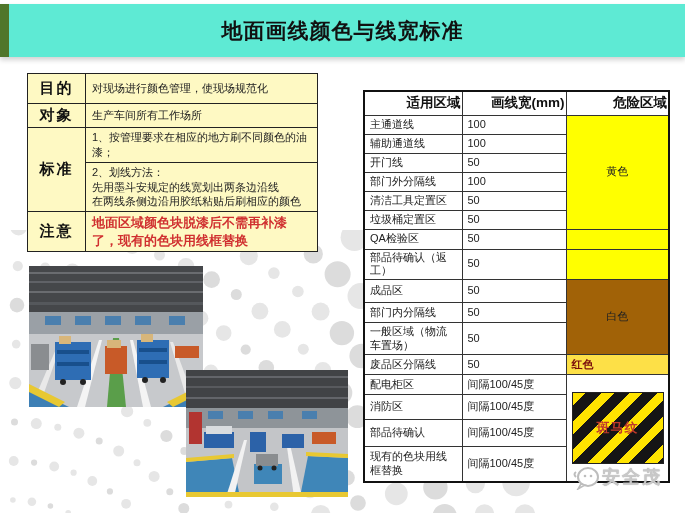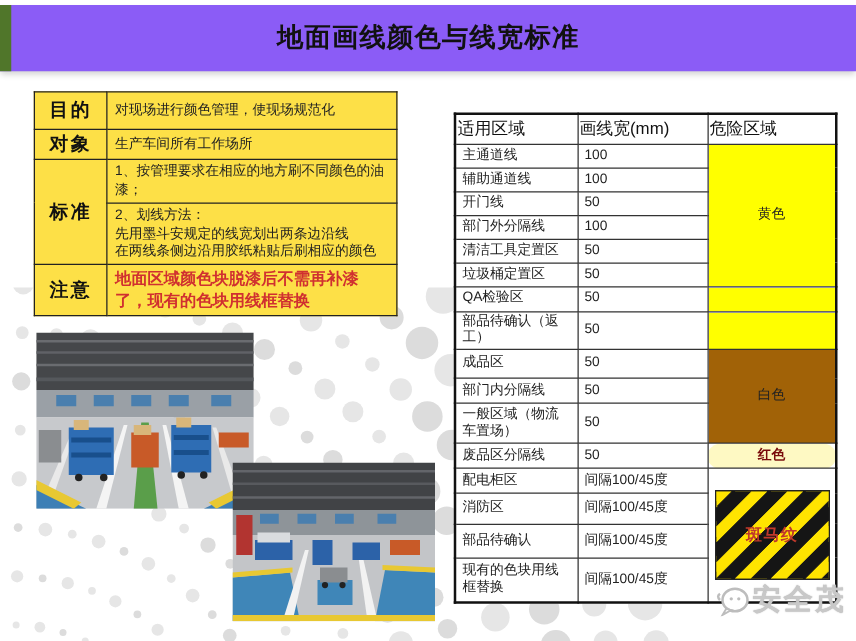--- a/index.html
+++ b/index.html
@@ -1,66 +1,66 @@
 <!DOCTYPE html>
 <html><head>
 <meta charset="utf-8">
 <style>
   html,body{margin:0;padding:0;background:#fff;}
   #slide{position:relative;width:685px;height:513px;background:#fff;overflow:hidden;
          font-family:"Liberation Sans","DejaVu Sans",sans-serif;}
 
   
-  .title-bar{position:absolute;left:0;top:4px;width:685px;height:53px;background:#8b5cf6;
+  .title-bar{position:absolute;left:0;top:4px;width:685px;height:53px;background:#5eead4;
              box-shadow:0 3px 5px rgba(0,0,0,.18);z-index:4;}
   .title-accent{position:absolute;left:0;top:0;width:9px;height:53px;background:#50762A;}
   .title-text{position:absolute;left:0;top:0;width:100%;height:53px;line-height:53px;
               text-align:center;font-size:21px;font-weight:bold;color:#111;letter-spacing:1px;}
 
   
   #dots-svg{position:absolute;left:0;top:230px;z-index:0;}
 
   
   .info-table{position:absolute;left:27px;top:73px;z-index:4;border-collapse:collapse;
-              table-layout:fixed;width:291px;background:#fde047;}
+              table-layout:fixed;width:291px;background:#fef9c3;}
   .info-table th,.info-table td{border:1px solid #222;vertical-align:middle;}
   .info-table th{width:55px;font-size:15px;font-weight:bold;letter-spacing:2px;color:#111;
                  font-family:"Liberation Serif","DejaVu Serif",serif;text-align:center;}
   .info-table td{font-size:11px;color:#222;padding:2px 6px;line-height:1.35;}
   .ir1{height:30px}.ir2{height:24px}.ir3a{height:28px}.ir3b{height:47px}.ir4{height:40px}
   .pre{white-space:pre-line;}
   .notice-text{color:#D03030;font-weight:bold;font-size:13px;}
 
   
   .spec-table{position:absolute;left:363px;top:90px;z-index:4;border-collapse:collapse;
               table-layout:fixed;width:305px;background:#fff;border:2px solid #111;}
   .spec-table th,.spec-table td{border:1px solid #333;vertical-align:middle;overflow:hidden;}
-  .spec-table th{font-size:13.5px;font-weight:normal;color:#111;text-align:left;}
+  .spec-table th{font-size:13.5px;font-weight:bold;color:#111;text-align:right;}
   .spec-table td{font-size:11px;color:#222;padding:1px 5px;line-height:1.25;}
   .c-area{width:98px;}.c-width{width:104px;}.c-color{width:103px;}
   .sr-head{height:24px}.sr-h19{height:19px}.sr-h20{height:20px}.sr-h23{height:23px}
   .sr-h24{height:24px}.sr-h27{height:27px}.sr-h32{height:32px}.sr-h35{height:35px}
   .cell-yellow{background:#FFFF00;text-align:center;font-size:12px;}
   .cell-white{background:#a16207;text-align:center;font-size:12px;}
-  .cell-red{background:#fef9c3;text-align:center;font-size:12px;border-radius:10px;}
+  .cell-red{background:#fde047;text-align:left;font-size:12px;}
   .cell-red span{color:#7A0C0C;font-weight:bold;}
   .cell-hazard{background:#fff;text-align:center;padding:2px;}
   .hazard-box{position:relative;width:90px;height:70px;margin:16px auto;border:1px solid #222;
               background:repeating-linear-gradient(135deg,#FFE400 0 9px,#151515 9px 20px);}
   .hazard-label{position:absolute;left:0;top:50%;width:100%;transform:translateY(-50%);
                 color:#C0392B;font-weight:bold;font-size:13px;letter-spacing:1px;}
 
   
   .photo{position:absolute;display:block;}
   #photo1{left:29px;top:266px;z-index:2;}
   #photo2{left:186px;top:370px;z-index:3;}
 
   
   .logo{position:absolute;left:572px;top:464px;z-index:5;display:flex;align-items:center;}
-  .logo-text{font-size:23px;font-weight:bold;color:#C8C8C8;letter-spacing:2px;
+  .logo-text{font-size:18px;font-weight:bold;color:#C8C8C8;letter-spacing:2px;
              text-shadow:0 0 1px #aaa;}
 </style>
 </head>
 <body>
 
 <div id="slide">
 
   <svg id="dots-svg" width="560" height="283">
       <circle cx="12.9" cy="270.0" r="2.8" fill="#e6e6e6"></circle>
       <circle cx="31.9" cy="271.7" r="4.3" fill="#e6e6e6"></circle>

